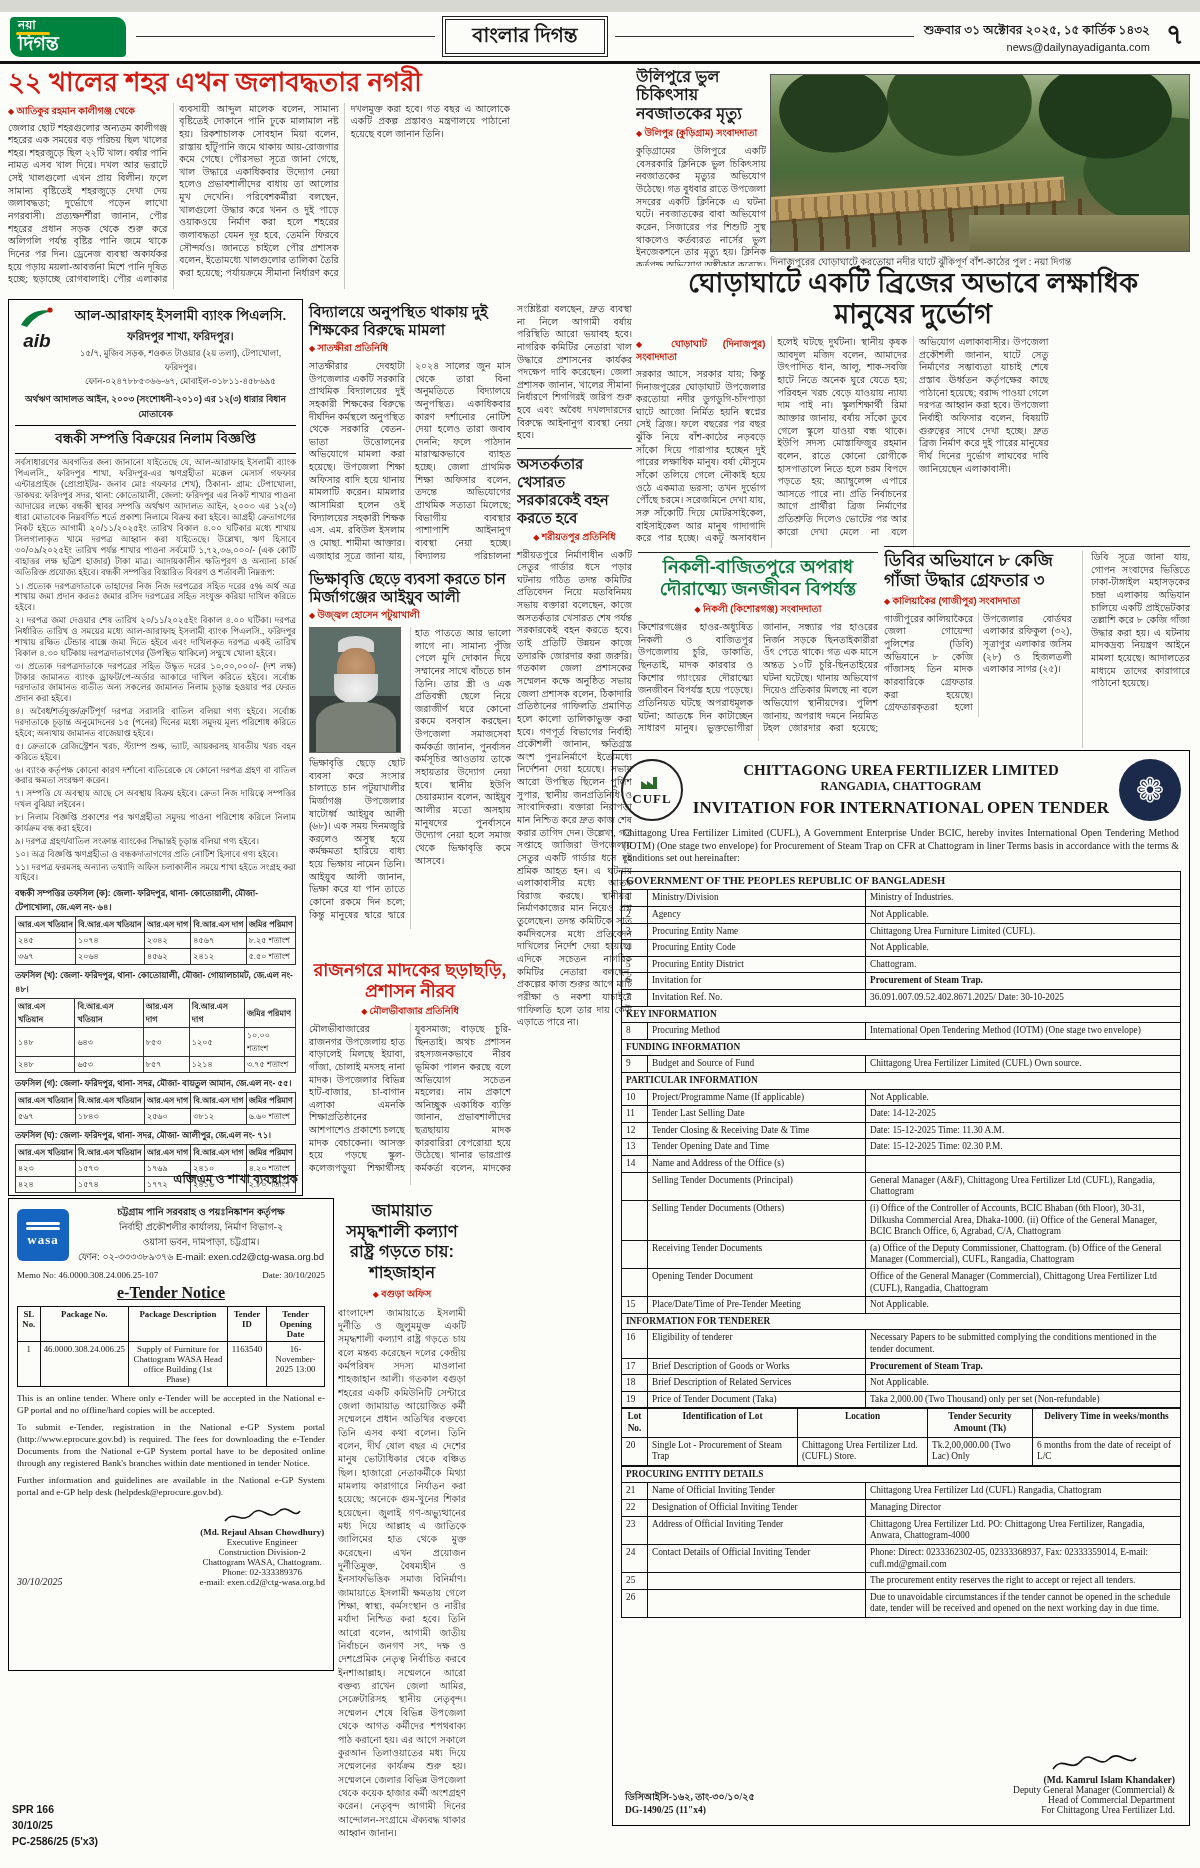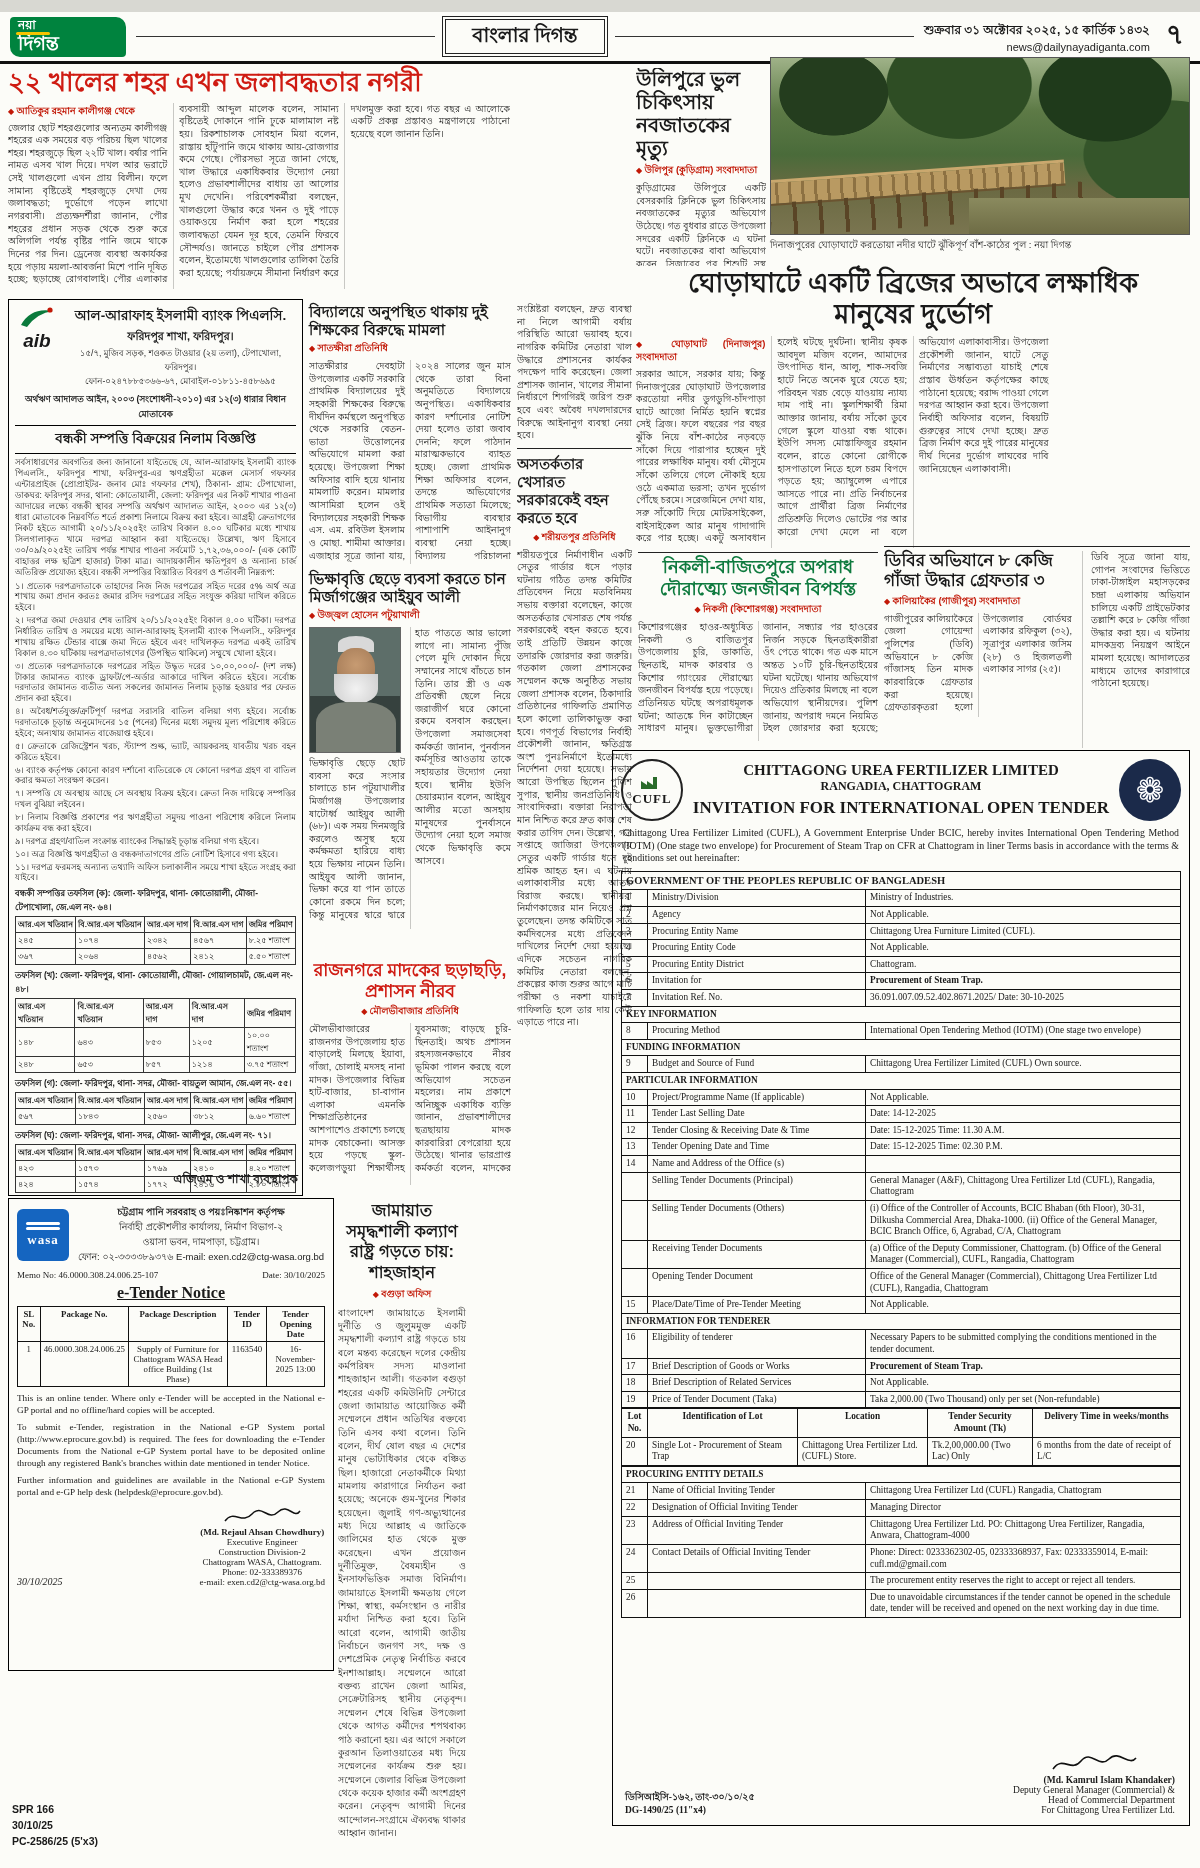--- a/index.html
+++ b/index.html
@@ -28,23 +28,23 @@
 .byline{color:#c21807;font-weight:bold;font-size:9.5px;margin:2px 0 4px}
 .byline::before{content:"◆ ";font-size:8px}
 .hl-red{color:#cf1b12}
 .hl-green{color:#0e7a3e}
 
 .art-water{left:8px;top:56px;width:502px}
 .art-water .hl{font-size:26px;font-weight:bold;line-height:1.1;margin-bottom:6px}
 .art-water .body-text{height:186px}
 
 .col-ulipur{left:636px;top:56px;width:130px;height:198px;overflow:hidden}
-.col-ulipur .hl{font-size:20px;font-weight:bold;line-height:1.15;margin-bottom:3px}
-
-.photo-fig{left:770px;top:45px;width:420px}
+.col-ulipur .hl{font-size:16px;font-weight:bold;line-height:1.15;margin-bottom:3px}
+
+.photo-fig{left:770px;top:62px;width:420px}
 .photo{width:420px;height:178px;border:1px solid #555;position:relative;overflow:hidden;
 background:
  radial-gradient(90px 70px at 15% 20%,#243d1e 0 60%,transparent 61%),
  radial-gradient(120px 90px at 45% 15%,#2e4d24 0 60%,transparent 61%),
  radial-gradient(110px 80px at 80% 20%,#1f3a1b 0 60%,transparent 61%),
  radial-gradient(140px 90px at 95% 55%,#35552a 0 60%,transparent 61%),
  linear-gradient(180deg,#9fb288 0%,#5d7a46 30%,#4a6b3a 55%,#6b6a43 75%,#7a7550 100%)}
 .photo .bridge{position:absolute;left:-6px;bottom:38px;width:300px;height:26px;background:repeating-linear-gradient(90deg,#b99a62 0 10px,#8d7142 10px 13px);transform:rotate(-4deg);border-top:3px solid #caa86e;border-bottom:2px solid #6b5430}
 .photo .posts{position:absolute;left:0;bottom:8px;width:320px;height:34px;background:repeating-linear-gradient(90deg,transparent 0 22px,#5a4526 22px 26px);transform:rotate(-4deg)}
 .photo .water{position:absolute;right:0;bottom:0;width:220px;height:36px;background:linear-gradient(180deg,#8a8a5e,#6e6c45)}

